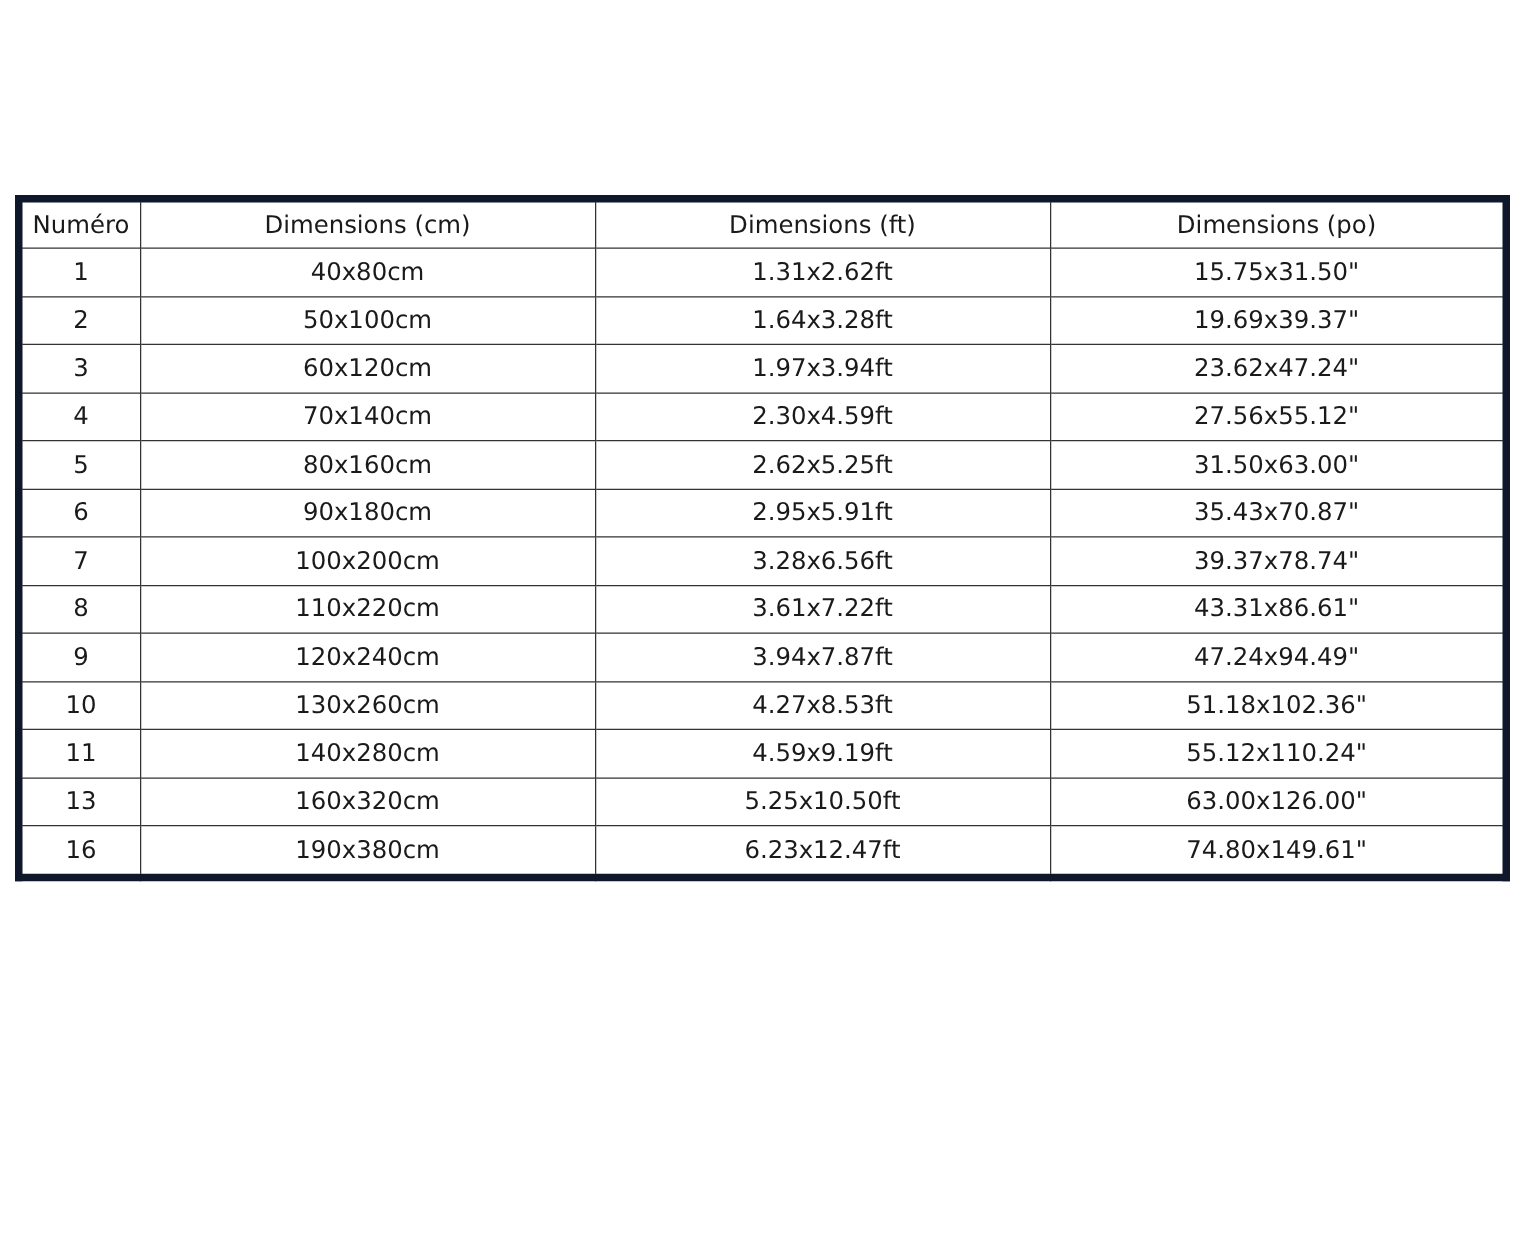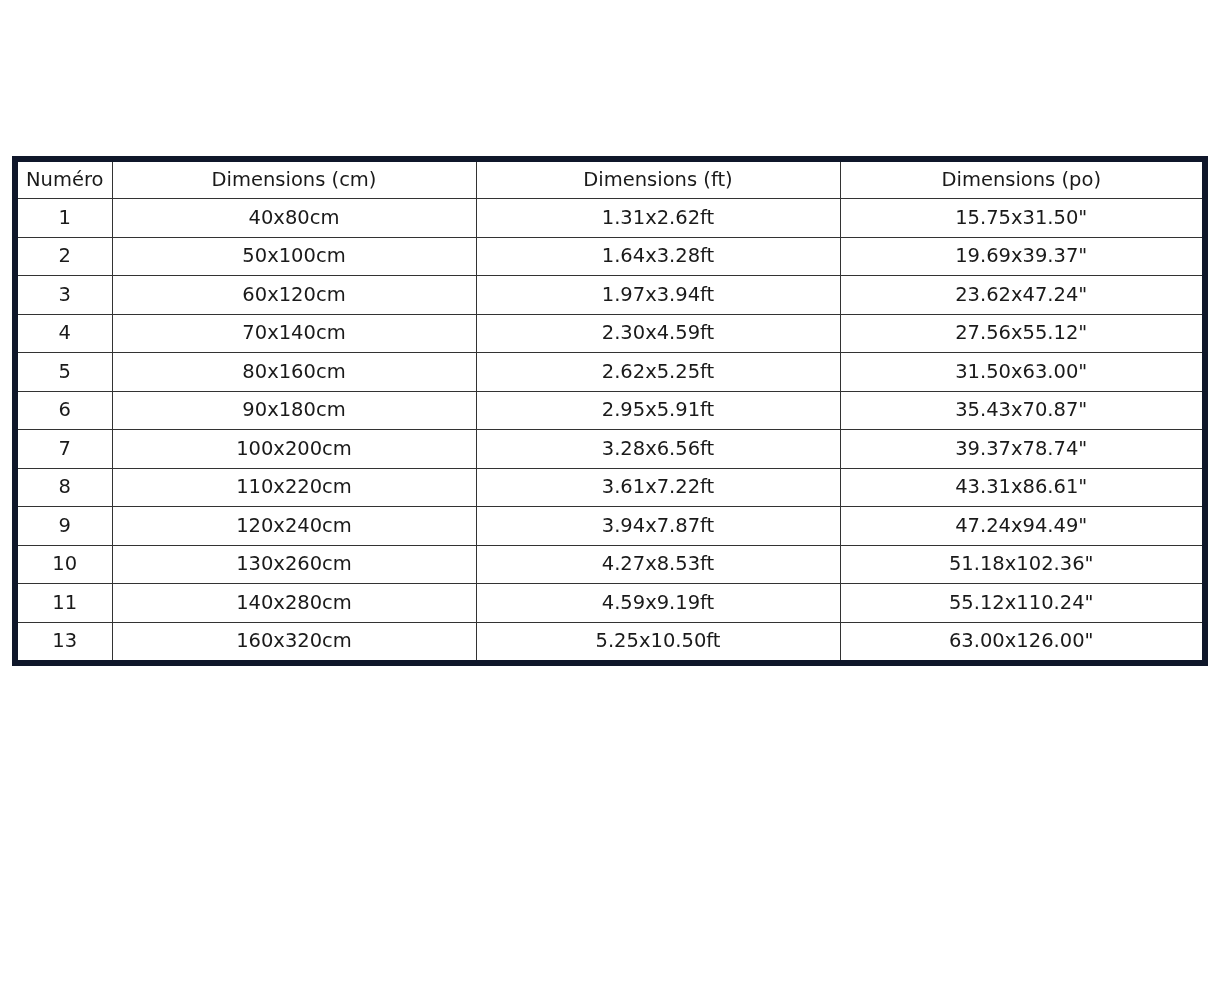--- a/index.html
+++ b/index.html
@@ -141,15 +141,21 @@
         <td>140x280cm</td>
         <td>4.59x9.19ft</td>
         <td>55.12x110.24"</td>
       </tr>
       <tr>
         <td class="num">13</td>
         <td>160x320cm</td>
         <td>5.25x10.50ft</td>
         <td>63.00x126.00"</td>
       </tr>
+      <tr>
+        <td class="num">16</td>
+        <td>190x380cm</td>
+        <td>6.23x12.47ft</td>
+        <td>74.80x149.61"</td>
+      </tr>
     </tbody>
   </table>
 </div>
 
 </body></html>

